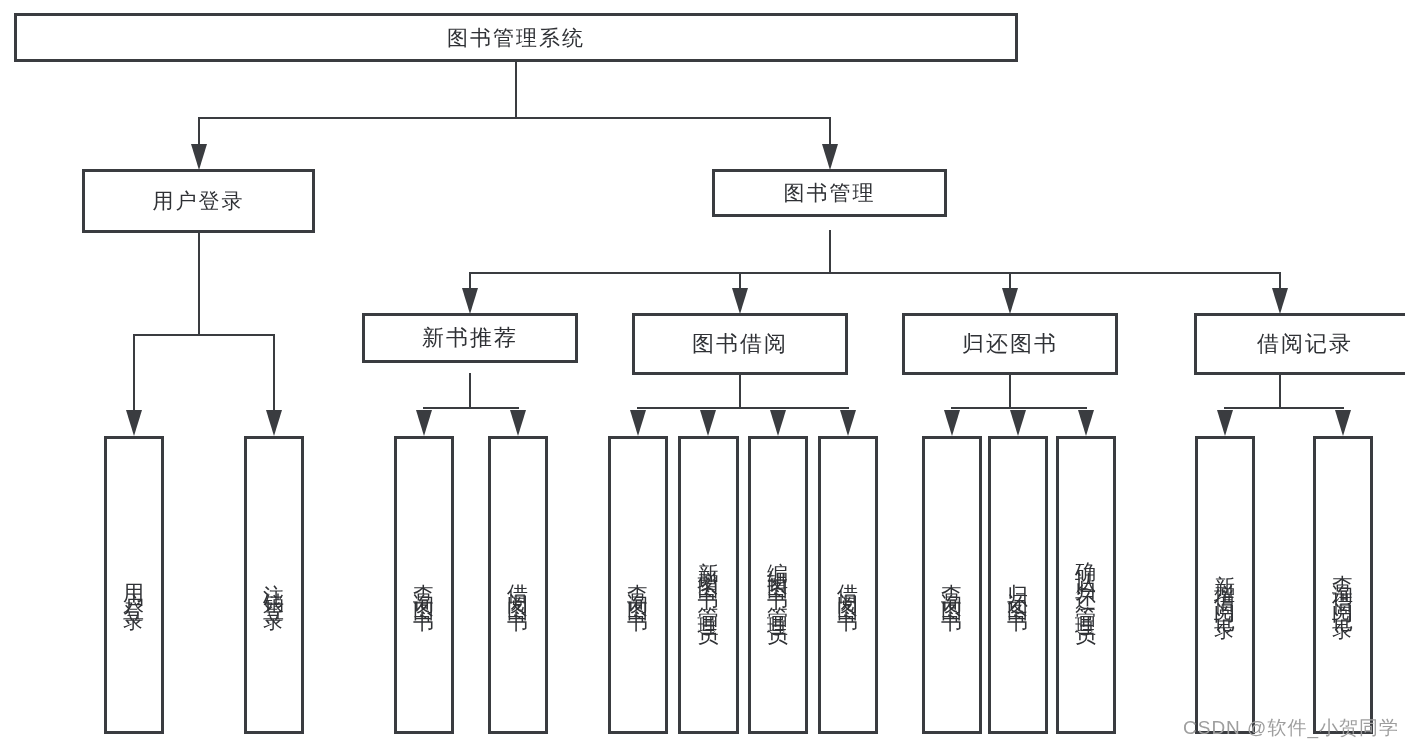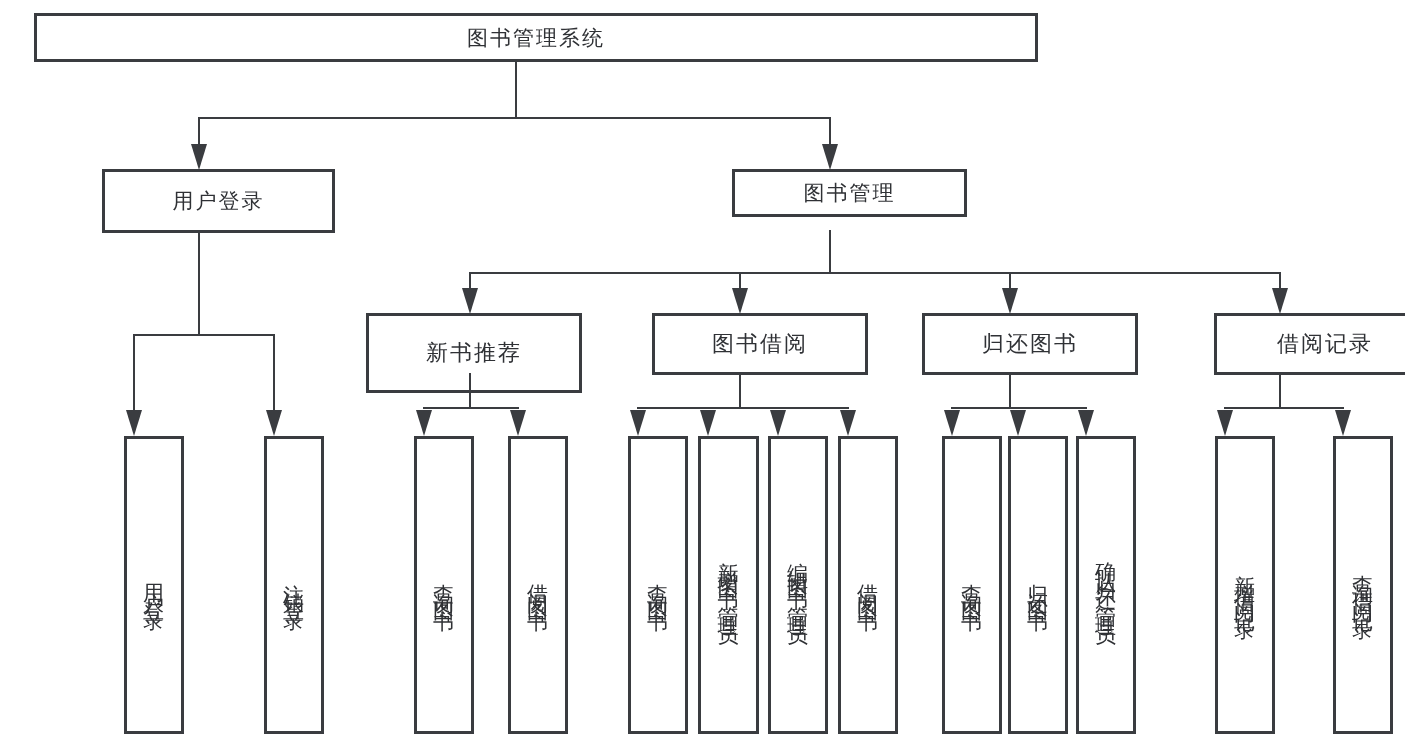--- a/index.html
+++ b/index.html
@@ -22,21 +22,20 @@
     border:3px solid var(--line);
     background:#fff;
     display:flex;
     align-items:center;
     justify-content:center;
     color:var(--text);
     font-size:21px;
     letter-spacing:2px;
     text-align:center;
     white-space:nowrap;
-    margin-left:20px;
   }
   .box.lv2{font-size:22px;}
   .box.leaf{
     writing-mode:vertical-rl;
     text-orientation:mixed;
     font-size:21px;
     letter-spacing:9px;
     white-space:normal;
     line-height:1;
   }
@@ -61,21 +60,21 @@
 </head>
 <body>
 
 <div class="canvas">
 
   <div class="box" style="left:14px;top:13px;width:1004px;height:49px">图书管理系统</div>
 
   <div class="box" style="left:82px;top:169px;width:233px;height:64px">用户登录</div>
   <div class="box" style="left:712px;top:169px;width:235px;height:48px">图书管理</div>
 
-  <div class="box lv2" style="left:346px;top:313px;width:216px;height:80px">新书推荐</div>
+  <div class="box lv2" style="left:362px;top:313px;width:216px;height:50px">新书推荐</div>
   <div class="box lv2" style="left:632px;top:313px;width:216px;height:62px">图书借阅</div>
   <div class="box lv2" style="left:902px;top:313px;width:216px;height:62px">归还图书</div>
   <div class="box lv2" style="left:1194px;top:313px;width:222px;height:62px">借阅记录</div>
 
   <div class="box leaf" style="left:104px;top:436px;width:60px;height:298px">用户登录</div>
   <div class="box leaf" style="left:244px;top:436px;width:60px;height:298px">注销登录</div>
 
   <div class="box leaf" style="left:394px;top:436px;width:60px;height:298px">查询图书</div>
   <div class="box leaf" style="left:488px;top:436px;width:60px;height:298px">借阅图书</div>
 
@@ -132,14 +131,15 @@
   <div class="hl" style="left:951px;top:407px;width:136px"></div>
   <div class="arrow" style="left:944px;top:410px"></div>
   <div class="arrow" style="left:1010px;top:410px"></div>
   <div class="arrow" style="left:1078px;top:410px"></div>
 
   <div class="vl" style="left:1279px;top:373px;height:36px"></div>
   <div class="hl" style="left:1224px;top:407px;width:120px"></div>
   <div class="arrow" style="left:1217px;top:410px"></div>
   <div class="arrow" style="left:1335px;top:410px"></div>
 
+  <div class="watermark">CSDN @软件_小贺同学</div>
 
 </div>
 
 </body></html>

